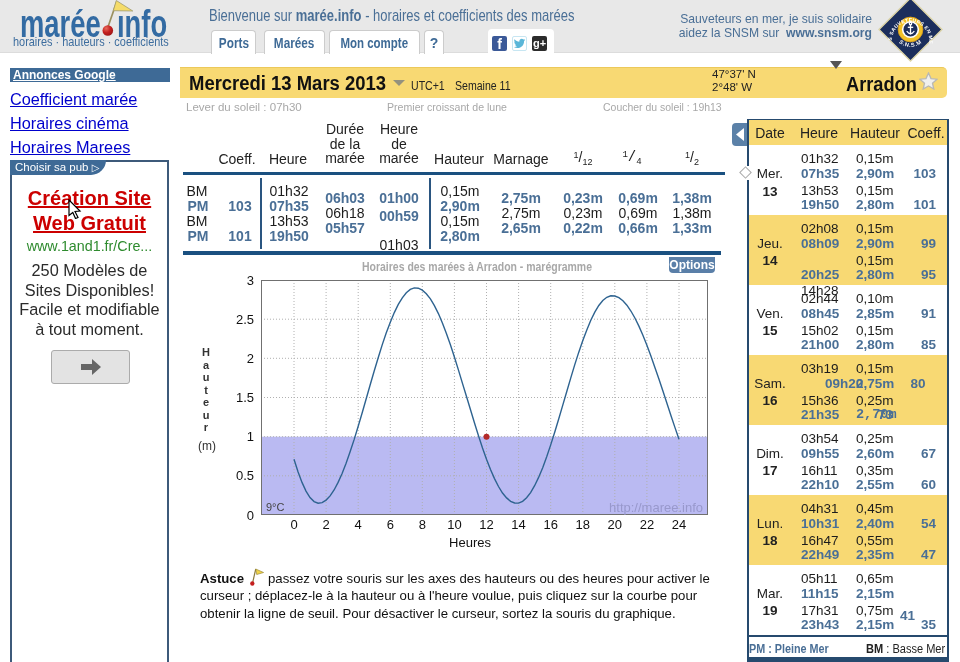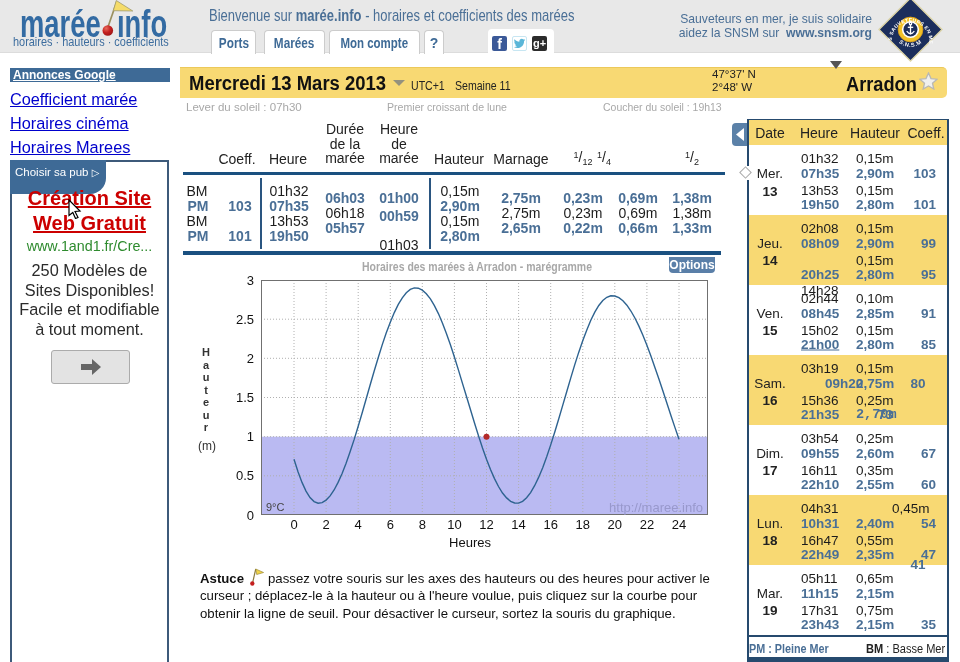--- a/index.html
+++ b/index.html
@@ -65,21 +65,21 @@
   <text font-size="5" font-weight="bold" fill="#fff" letter-spacing="0.3" text-anchor="middle"><textPath href="#arcup" startOffset="50%">LES SAUVETEURS EN MER</textPath></text>
   <text font-size="5.6" font-weight="bold" fill="#fff" letter-spacing="0.6" text-anchor="middle"><textPath href="#arcdn" startOffset="50%">S.N.S.M</textPath></text>
 </svg>
 
 <div class="abs" style="left:10px;top:68px;width:160px;height:14px;background:#3e6a96;color:#fff;font-size:12px;font-weight:bold;text-decoration:underline;line-height:14px;padding-left:3px;">Annonces Google</div>
 <div class="abs" style="left:10px;top:90px;font-size:16.3px;color:#0000cc;text-decoration:underline;">Coefficient marée</div>
 <div class="abs" style="left:10px;top:114px;font-size:16.3px;color:#0000cc;text-decoration:underline;">Horaires cinéma</div>
 <div class="abs" style="left:10px;top:138px;font-size:16.3px;color:#0000cc;text-decoration:underline;">Horaires Marees</div>
 
 <div class="abs" style="left:10px;top:160px;width:159px;height:512px;border:2px solid #3d5a7a;background:#fff;"></div>
-<div class="abs" style="left:10px;top:160px;width:96px;height:34px;background:#3e6a96;border-radius:0 0 16px 0;color:#fff;font-size:11.5px;line-height:24px;padding-left:5px;white-space:nowrap;">Choisir sa pub <span style="font-size:10px;">▷</span></div>
+<div class="abs" style="left:10px;top:160px;width:96px;height:15px;background:#3e6a96;border-radius:0 0 16px 0;color:#fff;font-size:11.5px;line-height:15px;padding-left:5px;white-space:nowrap;">Choisir sa pub <span style="font-size:10px;">▷</span></div>
 <div class="abs" style="left:12px;top:186px;width:155px;text-align:center;font-size:20px;font-weight:bold;color:#cc0000;text-decoration:underline;line-height:25px;">Création Site<br>Web Gratuit</div>
 <svg class="abs" style="left:66px;top:199px;" width="18" height="20" viewBox="0 0 18 20">
   <path d="M3 1 L14 12 L9 12.5 L12 18.5 L9.5 19.5 L6.8 13.5 L3 16.5 Z" fill="#fff" stroke="#000" stroke-width="1.2"></path>
 </svg>
 <div class="abs" style="left:12px;top:238px;width:155px;text-align:center;font-size:14.3px;color:#2e8b2e;">www.1and1.fr/Cre...</div>
 <div class="abs" style="left:12px;top:261px;width:155px;text-align:center;font-size:16.3px;color:#2b2b2b;line-height:19.5px;">250 Modèles de<br>Sites Disponibles!<br>Facile et modifiable<br>à tout moment.</div>
 <div class="abs" style="left:51px;top:350px;width:79px;height:34px;background:#e3e3e3;border:1px solid #ababab;border-radius:3px;"></div>
 <svg class="abs" style="left:80px;top:358px;" width="22" height="18" viewBox="0 0 22 18">
   <path d="M1 6 L12 6 L12 1 L21 9 L12 17 L12 12 L1 12 Z" fill="#666"></path>
 </svg>
@@ -106,21 +106,21 @@
 .frac sup { font-size:9px; vertical-align:4px; }
 .frac sub { font-size:9px; vertical-align:-3px; }
 </style>
 <div class="hc" style="left:237px;top:151px;">Coeff.</div>
 <div class="hc" style="left:288px;top:151px;">Heure</div>
 <div class="hc" style="left:345px;top:122px;line-height:14.5px;">Durée<br>de la<br>marée</div>
 <div class="hc" style="left:399px;top:122px;line-height:14.5px;">Heure<br>de<br>marée</div>
 <div class="hc" style="left:459px;top:151px;">Hauteur</div>
 <div class="hc" style="left:521px;top:151px;">Marnage</div>
 <div class="hc frac" style="left:583px;top:149px;"><sup>1</sup>/<sub>12</sub></div>
-<div class="hc frac" style="left:604px;top:149px;"><sup>1</sup>/<sub>4</sub></div>
+<div class="hc frac" style="left:632px;top:149px;font-family:Liberation Mono, monospace;"><sup>1</sup>/<sub>4</sub></div>
 <div class="hc frac" style="left:692px;top:149px;"><sup>1</sup>/<sub>2</sub></div>
 <div class="abs" style="left:183px;top:172px;width:542px;height:3px;background:#1a5080;"></div>
 <div class="abs" style="left:183px;top:251px;width:538px;height:4px;background:#1a5080;"></div>
 <div class="abs" style="left:260px;top:178px;width:2px;height:71px;background:#2a5580;"></div>
 <div class="abs" style="left:429px;top:178px;width:2px;height:71px;background:#2a5580;"></div>
 
 <div class="cell blk" style="left:197px;top:191px;">BM</div>
 <div class="cell blk" style="left:289px;top:191px;">01h32</div>
 <div class="cell blk" style="left:460px;top:191px;">0,15m</div>
 
@@ -281,21 +281,21 @@
 <div class="abs rblue" style="left:900px;top:273.5px;width:36px;text-align:right;transform:translateY(-50%);">95</div>
 <div class="abs rd" style="left:770px;top:312.5px;transform:translate(-50%,-50%);">Ven.</div>
 <div class="abs rd" style="left:770px;top:329.5px;transform:translate(-50%,-50%);font-weight:bold;">15</div>
 <div class="abs rblk" style="left:801px;top:298px;transform:translateY(-50%);">02h44</div>
 <div class="abs rblk" style="left:856px;top:298px;transform:translateY(-50%);">0,10m</div>
 <div class="abs rblue" style="left:801px;top:312.5px;transform:translateY(-50%);">08h45</div>
 <div class="abs rblue" style="left:856px;top:312.5px;transform:translateY(-50%);">2,85m</div>
 <div class="abs rblue" style="left:900px;top:312.5px;width:36px;text-align:right;transform:translateY(-50%);">91</div>
 <div class="abs rblk" style="left:801px;top:329.5px;transform:translateY(-50%);">15h02</div>
 <div class="abs rblk" style="left:856px;top:329.5px;transform:translateY(-50%);">0,15m</div>
-<div class="abs rblue" style="left:801px;top:343.5px;transform:translateY(-50%);text-decoration:underline;">21h00</div>
+<div class="abs rblue" style="left:801px;top:343.5px;transform:translateY(-50%);">21h00</div>
 <div class="abs rblue" style="left:856px;top:343.5px;transform:translateY(-50%);">2,80m</div>
 <div class="abs rblue" style="left:900px;top:343.5px;width:36px;text-align:right;transform:translateY(-50%);">85</div>
 <div class="abs" style="left:749px;top:355px;width:198px;height:70px;background:#f8d973;"></div>
 <div class="abs rd" style="left:770px;top:382.5px;transform:translate(-50%,-50%);">Sam.</div>
 <div class="abs rd" style="left:770px;top:399.5px;transform:translate(-50%,-50%);font-weight:bold;">16</div>
 <div class="abs rblk" style="left:801px;top:368px;transform:translateY(-50%);">03h19</div>
 <div class="abs rblk" style="left:856px;top:368px;transform:translateY(-50%);">0,15m</div>
 <div class="abs rblue" style="left:801px;top:382.5px;transform:translateY(-50%);margin-left:24px;">09h20</div>
 <div class="abs rblue" style="left:856px;top:382.5px;transform:translateY(-50%);">2,75m</div>
 <div class="abs rblue" style="left:900px;top:382.5px;width:36px;text-align:center;transform:translateY(-50%);">80</div>
@@ -313,36 +313,36 @@
 <div class="abs rblue" style="left:900px;top:452.5px;width:36px;text-align:right;transform:translateY(-50%);">67</div>
 <div class="abs rblk" style="left:801px;top:469.5px;transform:translateY(-50%);">16h11</div>
 <div class="abs rblk" style="left:856px;top:469.5px;transform:translateY(-50%);">0,35m</div>
 <div class="abs rblue" style="left:801px;top:483.5px;transform:translateY(-50%);">22h10</div>
 <div class="abs rblue" style="left:856px;top:483.5px;transform:translateY(-50%);">2,55m</div>
 <div class="abs rblue" style="left:900px;top:483.5px;width:36px;text-align:right;transform:translateY(-50%);">60</div>
 <div class="abs" style="left:749px;top:495px;width:198px;height:70px;background:#f8d973;"></div>
 <div class="abs rd" style="left:770px;top:522.5px;transform:translate(-50%,-50%);">Lun.</div>
 <div class="abs rd" style="left:770px;top:539.5px;transform:translate(-50%,-50%);font-weight:bold;">18</div>
 <div class="abs rblk" style="left:801px;top:508px;transform:translateY(-50%);">04h31</div>
-<div class="abs rblk" style="left:892px;top:508px;transform:translateY(-50%);">0,45m</div>
+<div class="abs rblk" style="left:856px;top:508px;transform:translateY(-50%);">0,45m</div>
 <div class="abs rblue" style="left:801px;top:522.5px;transform:translateY(-50%);">10h31</div>
 <div class="abs rblue" style="left:856px;top:522.5px;transform:translateY(-50%);">2,40m</div>
 <div class="abs rblue" style="left:900px;top:522.5px;width:36px;text-align:right;transform:translateY(-50%);">54</div>
 <div class="abs rblk" style="left:801px;top:539.5px;transform:translateY(-50%);">16h47</div>
 <div class="abs rblk" style="left:856px;top:539.5px;transform:translateY(-50%);">0,55m</div>
 <div class="abs rblue" style="left:801px;top:553.5px;transform:translateY(-50%);">22h49</div>
 <div class="abs rblue" style="left:856px;top:553.5px;transform:translateY(-50%);">2,35m</div>
 <div class="abs rblue" style="left:900px;top:553.5px;width:36px;text-align:right;transform:translateY(-50%);">47</div>
 <div class="abs rd" style="left:770px;top:592.5px;transform:translate(-50%,-50%);">Mar.</div>
 <div class="abs rd" style="left:770px;top:609.5px;transform:translate(-50%,-50%);font-weight:bold;">19</div>
 <div class="abs rblk" style="left:801px;top:578px;transform:translateY(-50%);">05h11</div>
 <div class="abs rblk" style="left:856px;top:578px;transform:translateY(-50%);">0,65m</div>
 <div class="abs rblue" style="left:801px;top:592.5px;transform:translateY(-50%);">11h15</div>
 <div class="abs rblue" style="left:856px;top:592.5px;transform:translateY(-50%);">2,15m</div>
-<div class="abs rblue" style="left:900px;top:564px;width:36px;text-align:center;transform:translateY(-50%);">41</div>
+<div class="abs rblue" style="left:900px;top:615px;width:36px;text-align:left;transform:translateY(-50%);">41</div>
 <div class="abs rblk" style="left:801px;top:609.5px;transform:translateY(-50%);">17h31</div>
 <div class="abs rblk" style="left:856px;top:609.5px;transform:translateY(-50%);">0,75m</div>
 <div class="abs rblue" style="left:801px;top:623.5px;transform:translateY(-50%);">23h43</div>
 <div class="abs rblue" style="left:856px;top:623.5px;transform:translateY(-50%);">2,15m</div>
 <div class="abs rblue" style="left:900px;top:623.5px;width:36px;text-align:right;transform:translateY(-50%);">35</div>
 
 <div class="abs" style="left:747px;top:166px;width:4px;height:14px;background:#fff;"></div>
 <div class="abs" style="left:741px;top:168px;width:9px;height:9px;background:#fff;border:1px solid #aaa;transform:rotate(45deg);"></div>
 
 <div class="abs" style="left:747px;top:635px;width:202px;height:2px;background:#264a6e;"></div>

